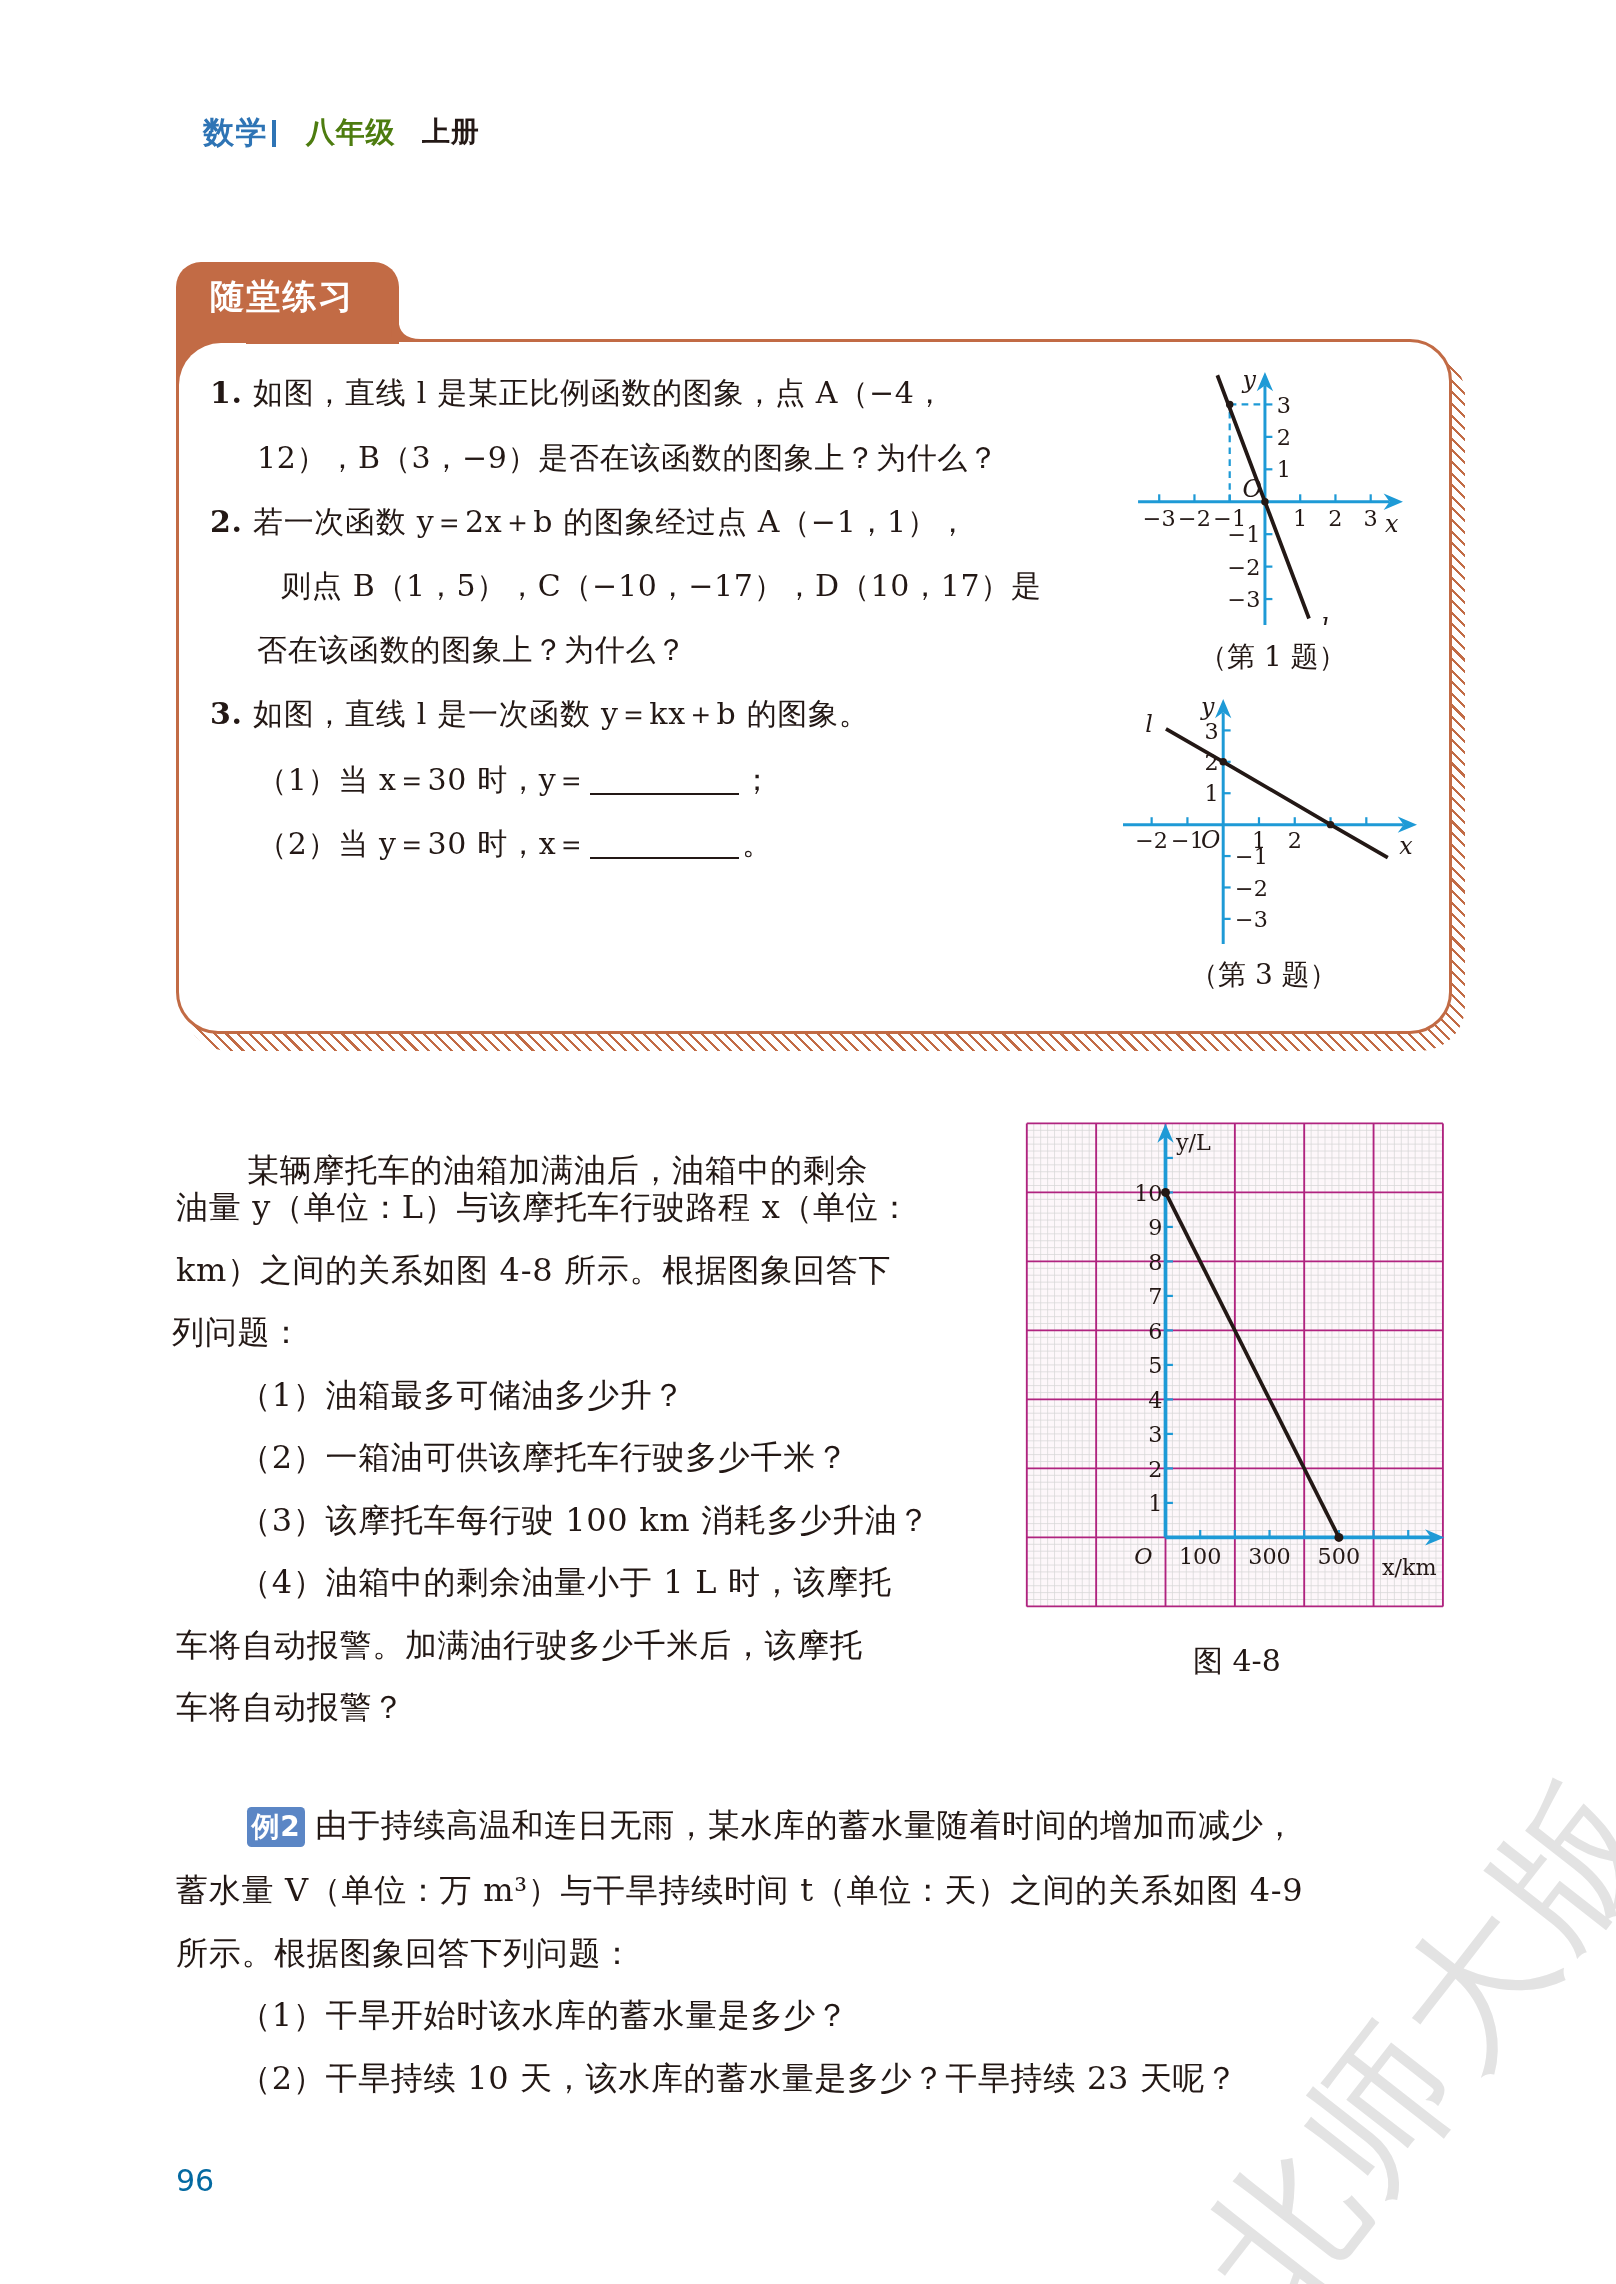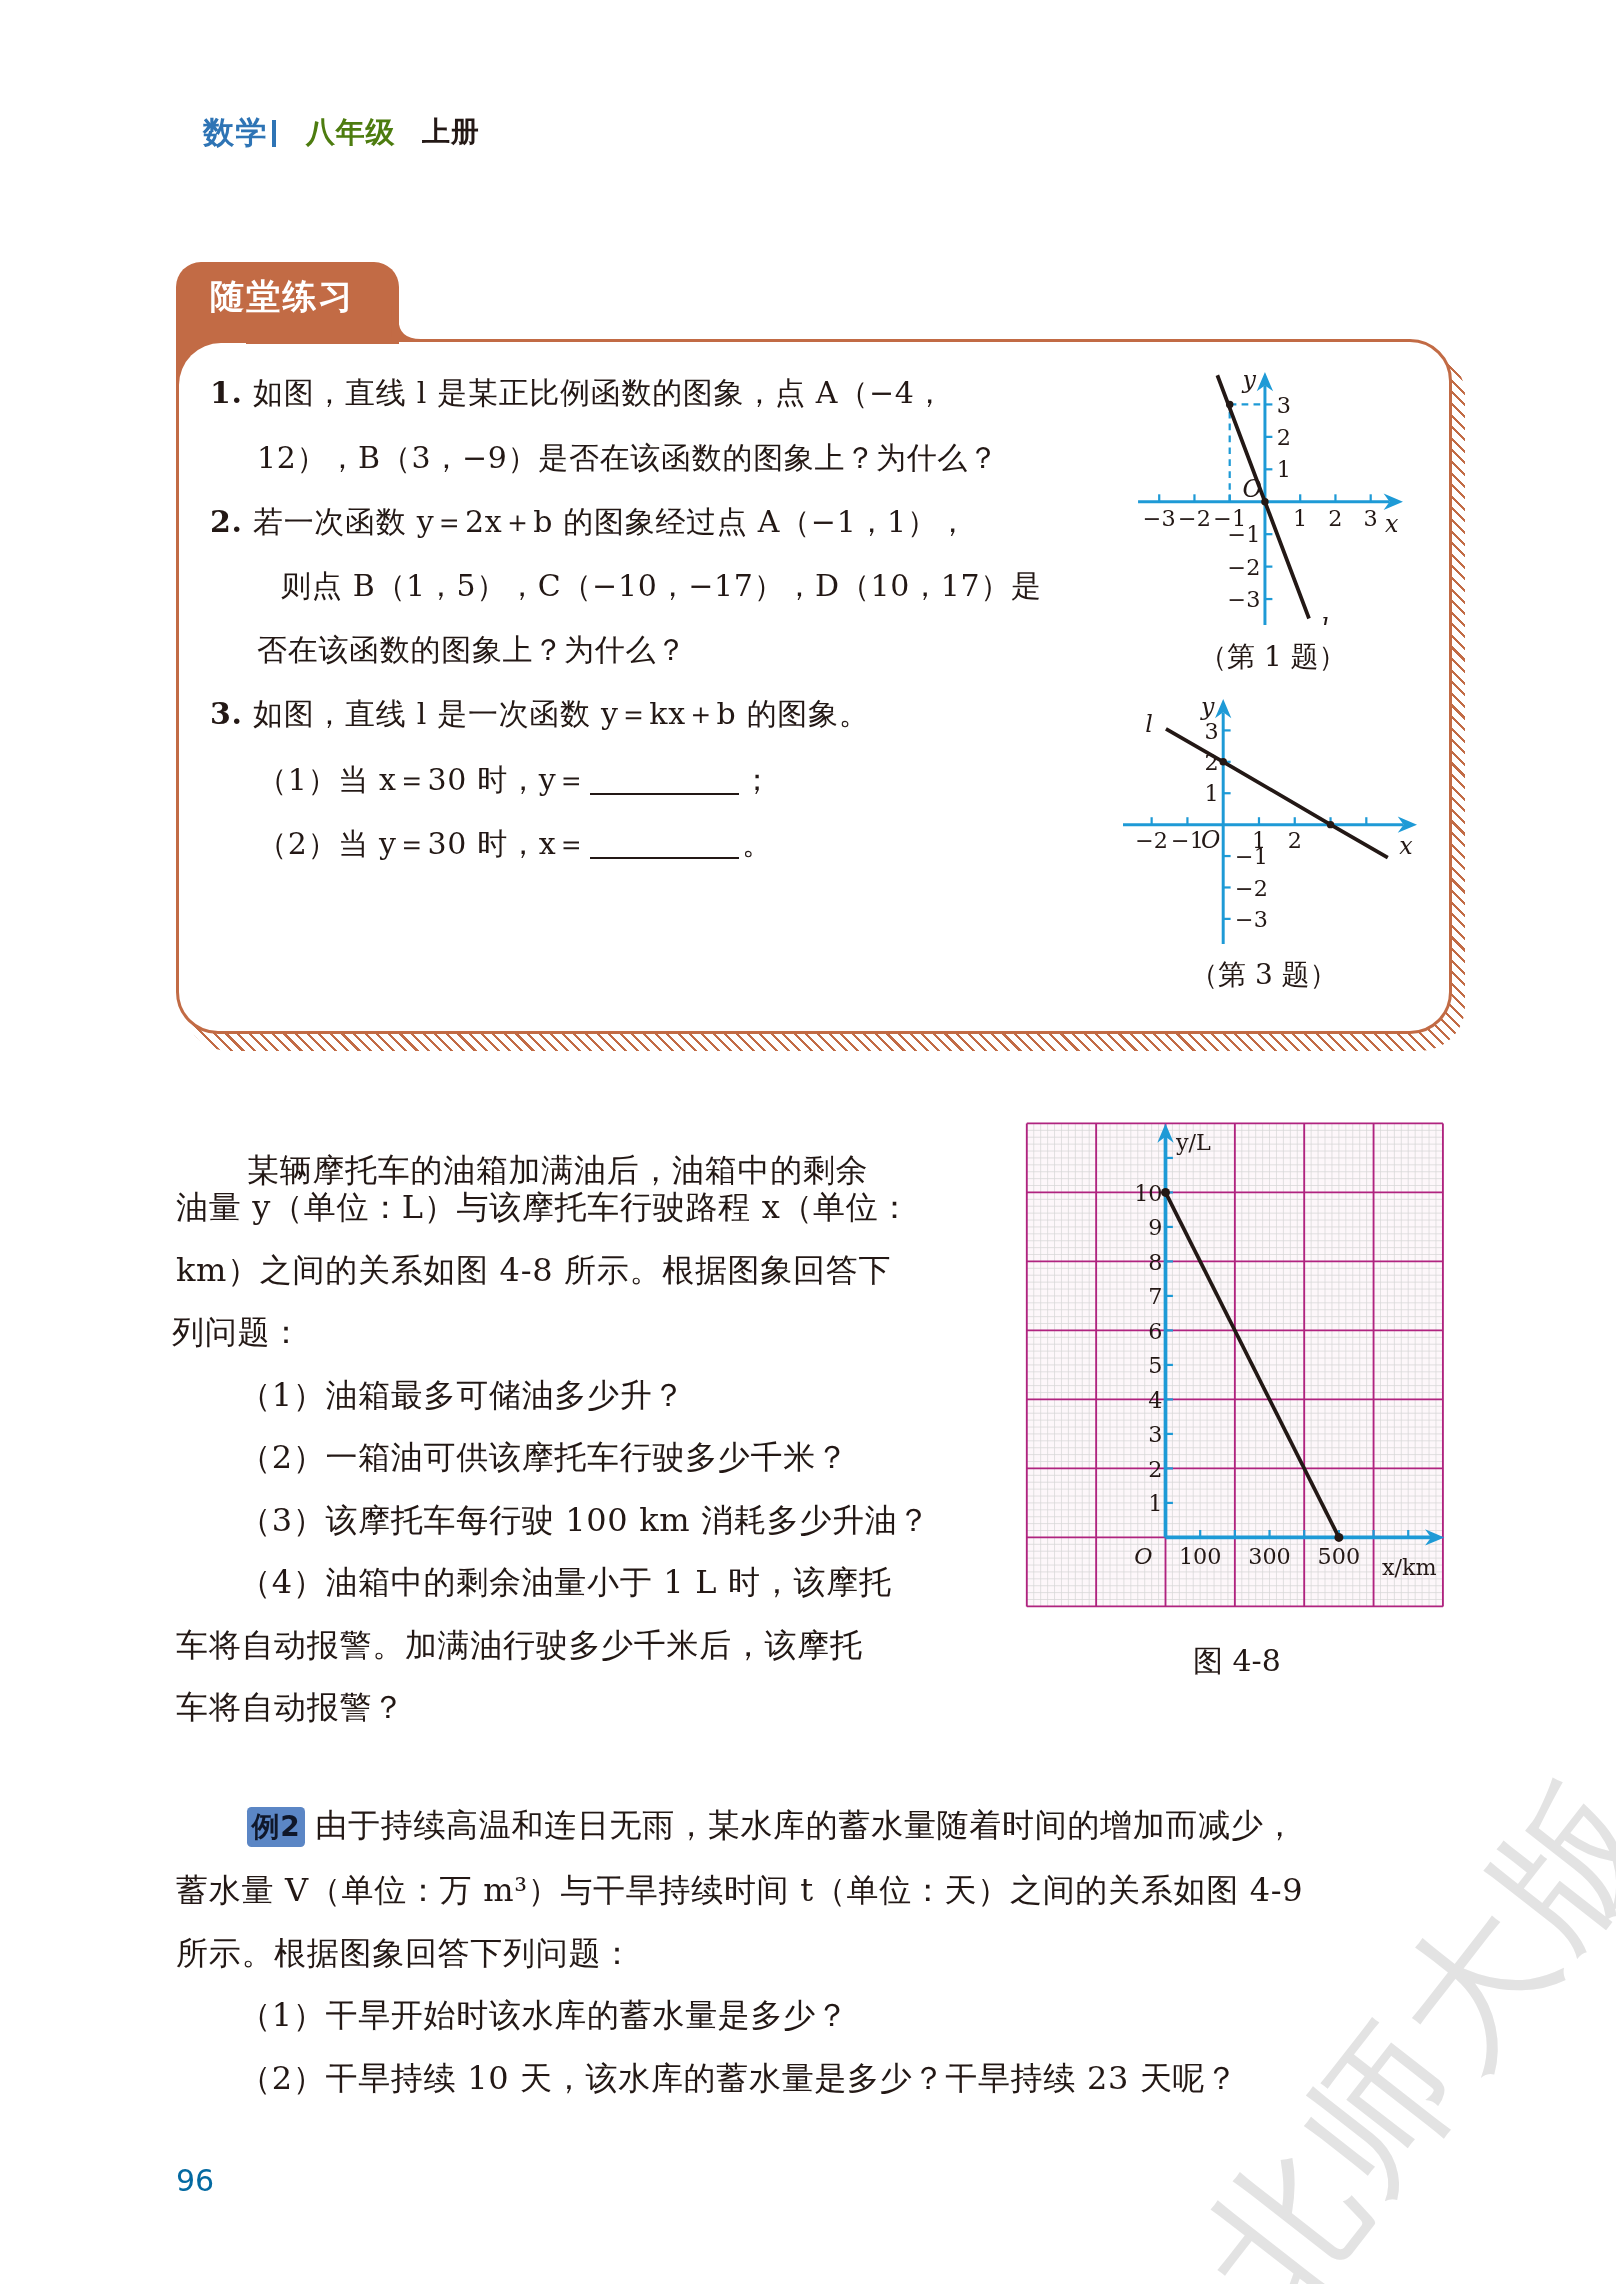--- a/index.html
+++ b/index.html
@@ -32,21 +32,21 @@
 
   .q-line { font-size: 30px; line-height: 1; white-space: nowrap; letter-spacing: 0.7px; }
   .q-num { font-weight: bold; }
   .blank { display: inline-block; width: 149px; border-bottom: 2.2px solid #231815; height: 27px; vertical-align: bottom; margin: 0 3px; }
 
   
   .fig-cap { font-size: 28px; white-space: nowrap; }
 
   
   .para { font-size: 32px; line-height: 1; white-space: nowrap; letter-spacing: 0.7px; }
-  .ex-badge { display: inline-block; background: #5b86c5; color: #0f172a; font-family: "DejaVu Sans", sans-serif;
+  .ex-badge { display: inline-block; background: #5b86c5; color: #ffffff; font-family: "DejaVu Sans", sans-serif;
               font-weight: bold; font-size: 28px; padding: 6px 4.5px; border-radius: 4.5px; margin-right: 10.4px; vertical-align: middle; }
 
   .page-num { left: 176px; top: 2163px; font-family: "DejaVu Sans", sans-serif; font-size: 30px; color: #0369a1; }
 
   .watermark { left: 1220px; top: 1800px; font-family: "DejaVu Sans", sans-serif; font-size: 149px;
                color: #e3e3e3; transform: rotate(-52deg); transform-origin: left top; white-space: nowrap;
                letter-spacing: 7.4px; top: 2231px; }
 </style>
 </head>
 <body>

